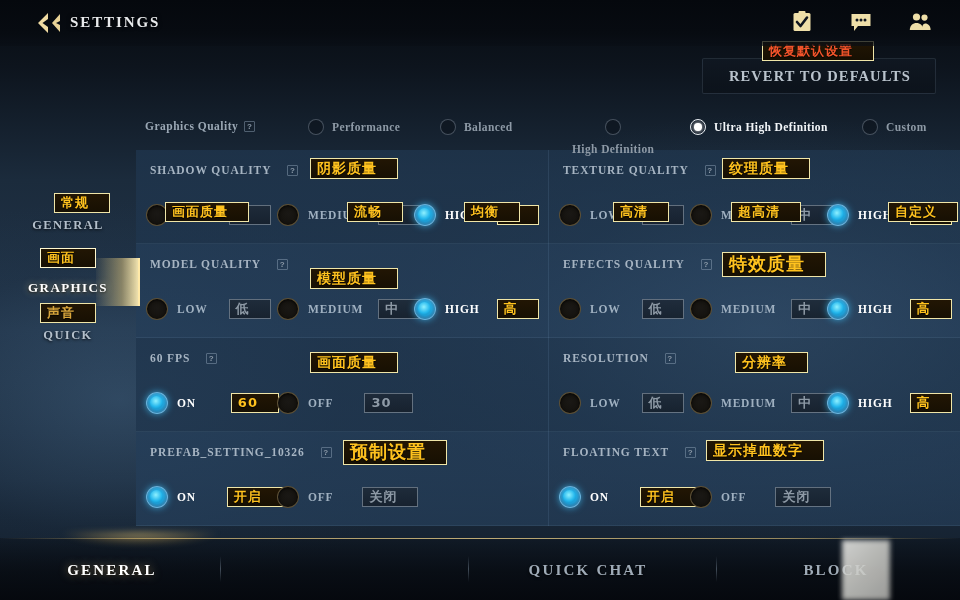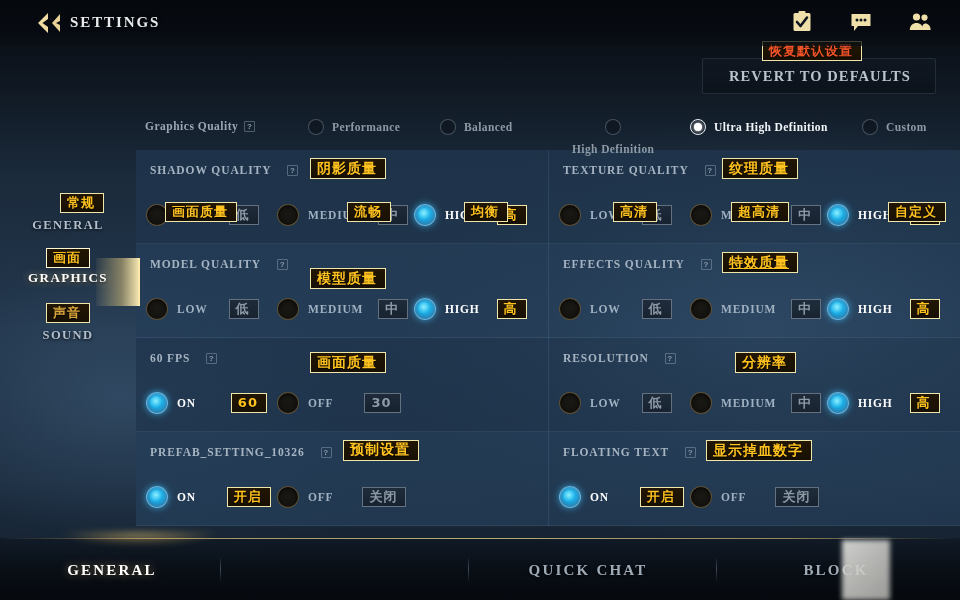--- a/index.html
+++ b/index.html
@@ -246,21 +246,21 @@
   }
 
   
   .anno {
     display: inline-block;
     font-family: "DejaVu Sans", sans-serif;
     font-weight: bold;
     color: #ffc21e;
     background: linear-gradient(to bottom, #221604 0%, #171003 100%);
     border: 1.6px solid #f0e6a8;
-    padding: 2px 8px 3px 6px;
+    padding: 2px 20px 3px 6px;
     line-height: 1;
     letter-spacing: 1px;
     text-shadow: 0 1px 1px rgba(0,0,0,0.9);
     white-space: nowrap;
   }
   .anno.dim {
     color: #8e9aa6;
     border-color: rgba(160,175,190,0.55);
     background: linear-gradient(to bottom, rgba(30,42,56,0.9), rgba(22,32,44,0.9));
     text-shadow: none;
@@ -434,26 +434,26 @@
   <div class="rail-hl"></div>
   <div class="rail">
 
     <div class="rail-item">
       <div class="anno" style="font-size:13px; position:relative; top:-2px;margin-left:28px;">常规</div>
       <div class="rl" style="margin-top:3px;">GENERAL</div>
     </div>
 
     <div class="rail-item active">
       <div class="anno" style="font-size:13px; position:relative; top:-2px; border-color:#fff8d0;text-align:center;">画面</div>
-      <div class="rl" style="margin-top:0;">GRAPHICS</div>
+      <div class="rl" style="margin-top:10px;">GRAPHICS</div>
     </div>
 
     <div class="rail-item">
       <div class="anno" style="font-size:13px; position:relative; top:-2px; color:#d9a63c;">声音</div>
-      <div class="rl" style="margin-top:3px;">SOUND</div>
+      <div class="rl" style="margin-top:3px;">QUICK</div>
     </div>
   </div>
 
   <div class="grid">
 
     <div class="srow band-a">
 
       <div class="cell">
         <div class="cell-title">
           <span>SHADOW QUALITY</span>
@@ -530,21 +530,21 @@
             <span class="anno" style="font-size:13px; margin-left:8px;">高</span>
           </div>
         </div>
       </div>
 
       <div class="cell">
         <div class="cell-title">
           <span>EFFECTS QUALITY</span>
           <span class="qmark">?</span>
         </div>
-        <div class="anno anno-abs" style="left:173px; top:8px; font-size:14px;text-decoration:underline;">特效质量</div>
+        <div class="anno anno-abs" style="left:173px; top:8px; font-size:18px;">特效质量</div>
         <div class="opts">
           <div class="opt" style="left:0;">
             <span class="knob"></span>
             <span class="olabel">LOW</span>
             <span class="anno dim" style="font-size:13px; margin-left:12px;">低</span>
           </div>
           <div class="opt" style="left:131px;">
             <span class="knob"></span>
             <span class="olabel">MEDIUM</span>
             <span class="anno dim" style="font-size:13px; margin-left:6px;">中</span>
@@ -606,21 +606,21 @@
       </div>
     </div>
 
     <div class="srow band-b">
 
       <div class="cell">
         <div class="cell-title">
           <span>PREFAB_SETTING_10326</span>
           <span class="qmark">?</span>
         </div>
-        <div class="anno anno-abs" style="left:207px; top:8px; font-size:14px;font-family:Liberation Serif, serif;">预制设置</div>
+        <div class="anno anno-abs" style="left:207px; top:8px; font-size:18px;font-family:Liberation Serif, serif;">预制设置</div>
         <div class="opts">
           <div class="opt sel" style="left:0;">
             <span class="knob on"></span>
             <span class="olabel">ON</span>
             <span class="anno" style="font-size:13px; margin-left:22px;">开启</span>
           </div>
           <div class="opt" style="left:131px;">
             <span class="knob"></span>
             <span class="olabel">OFF</span>
             <span class="anno dim" style="font-size:13px; margin-left:20px;">关闭</span>

